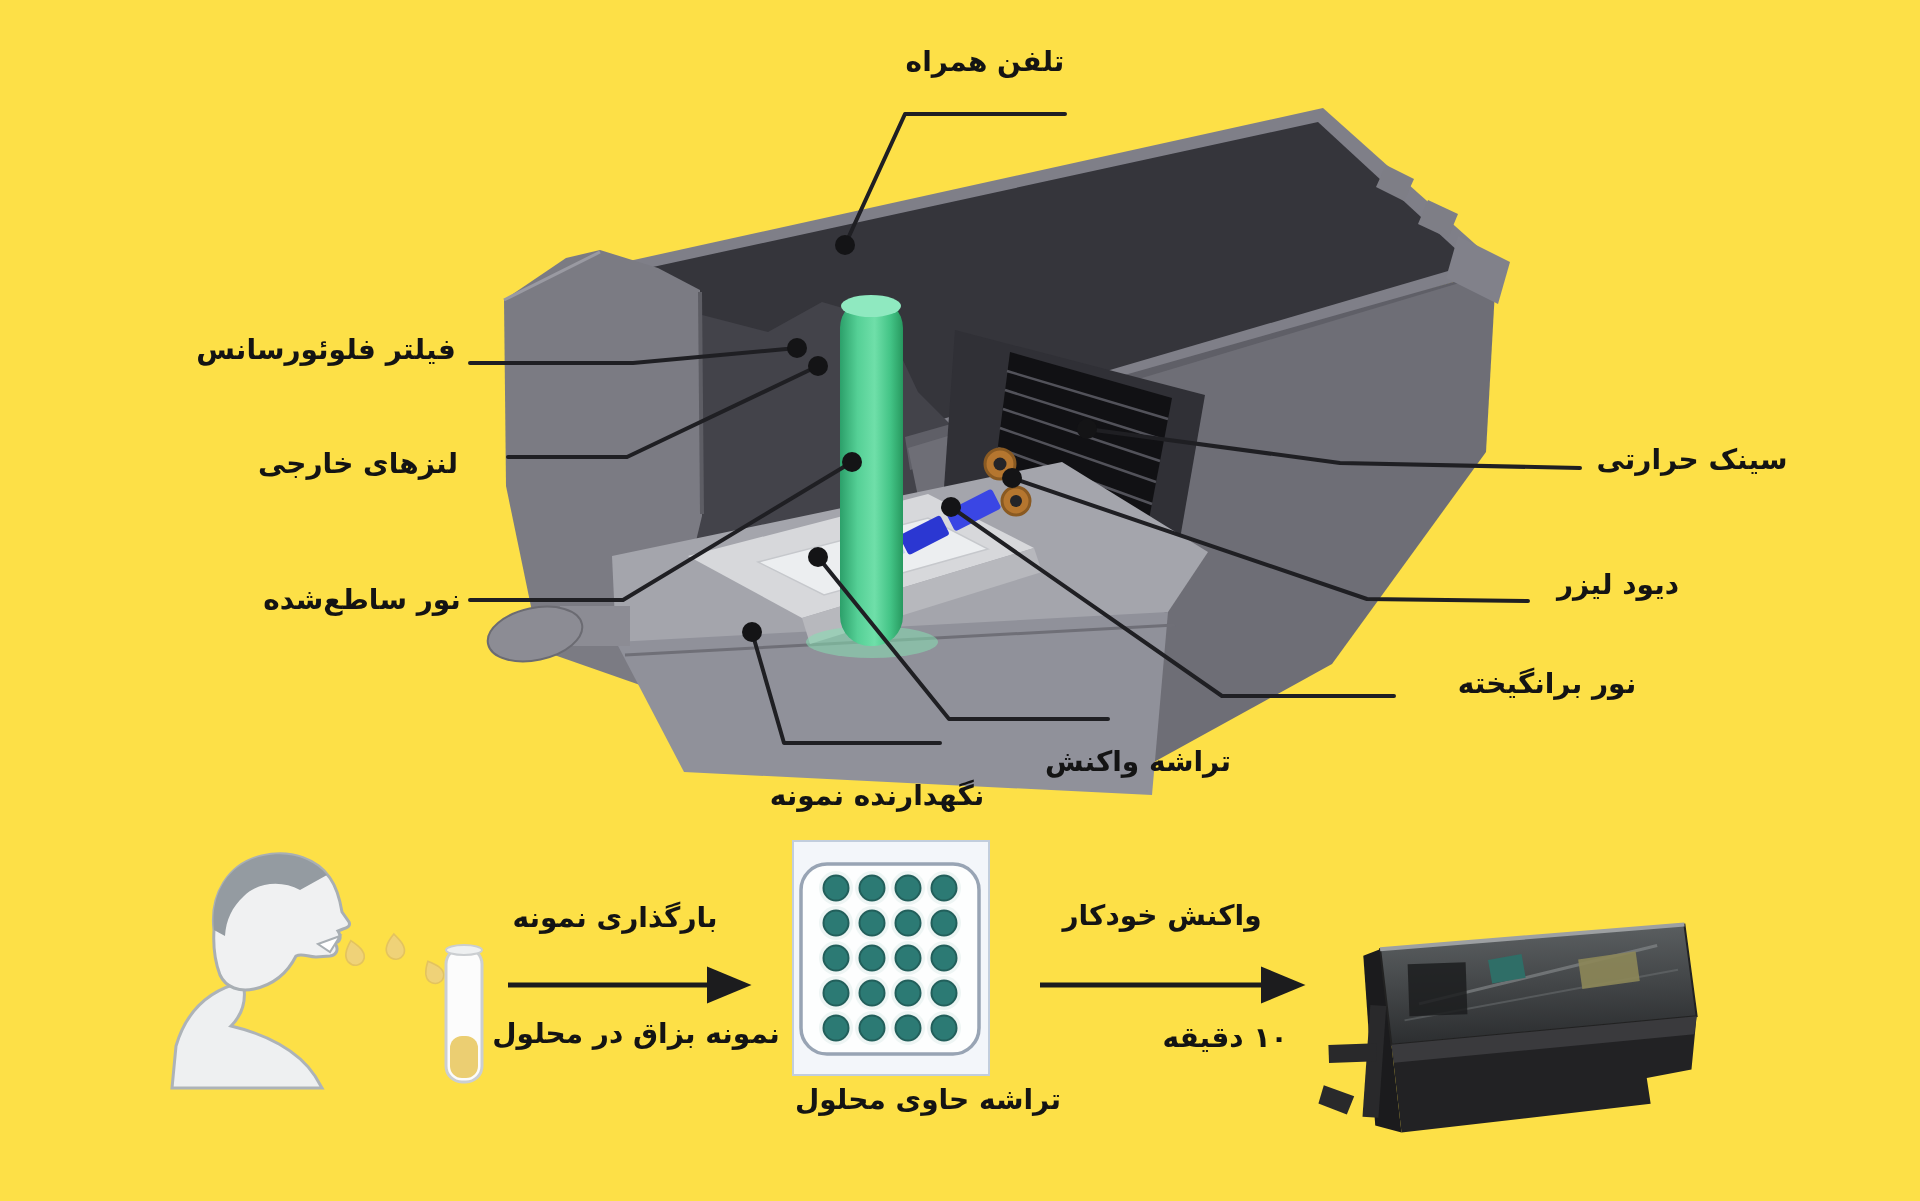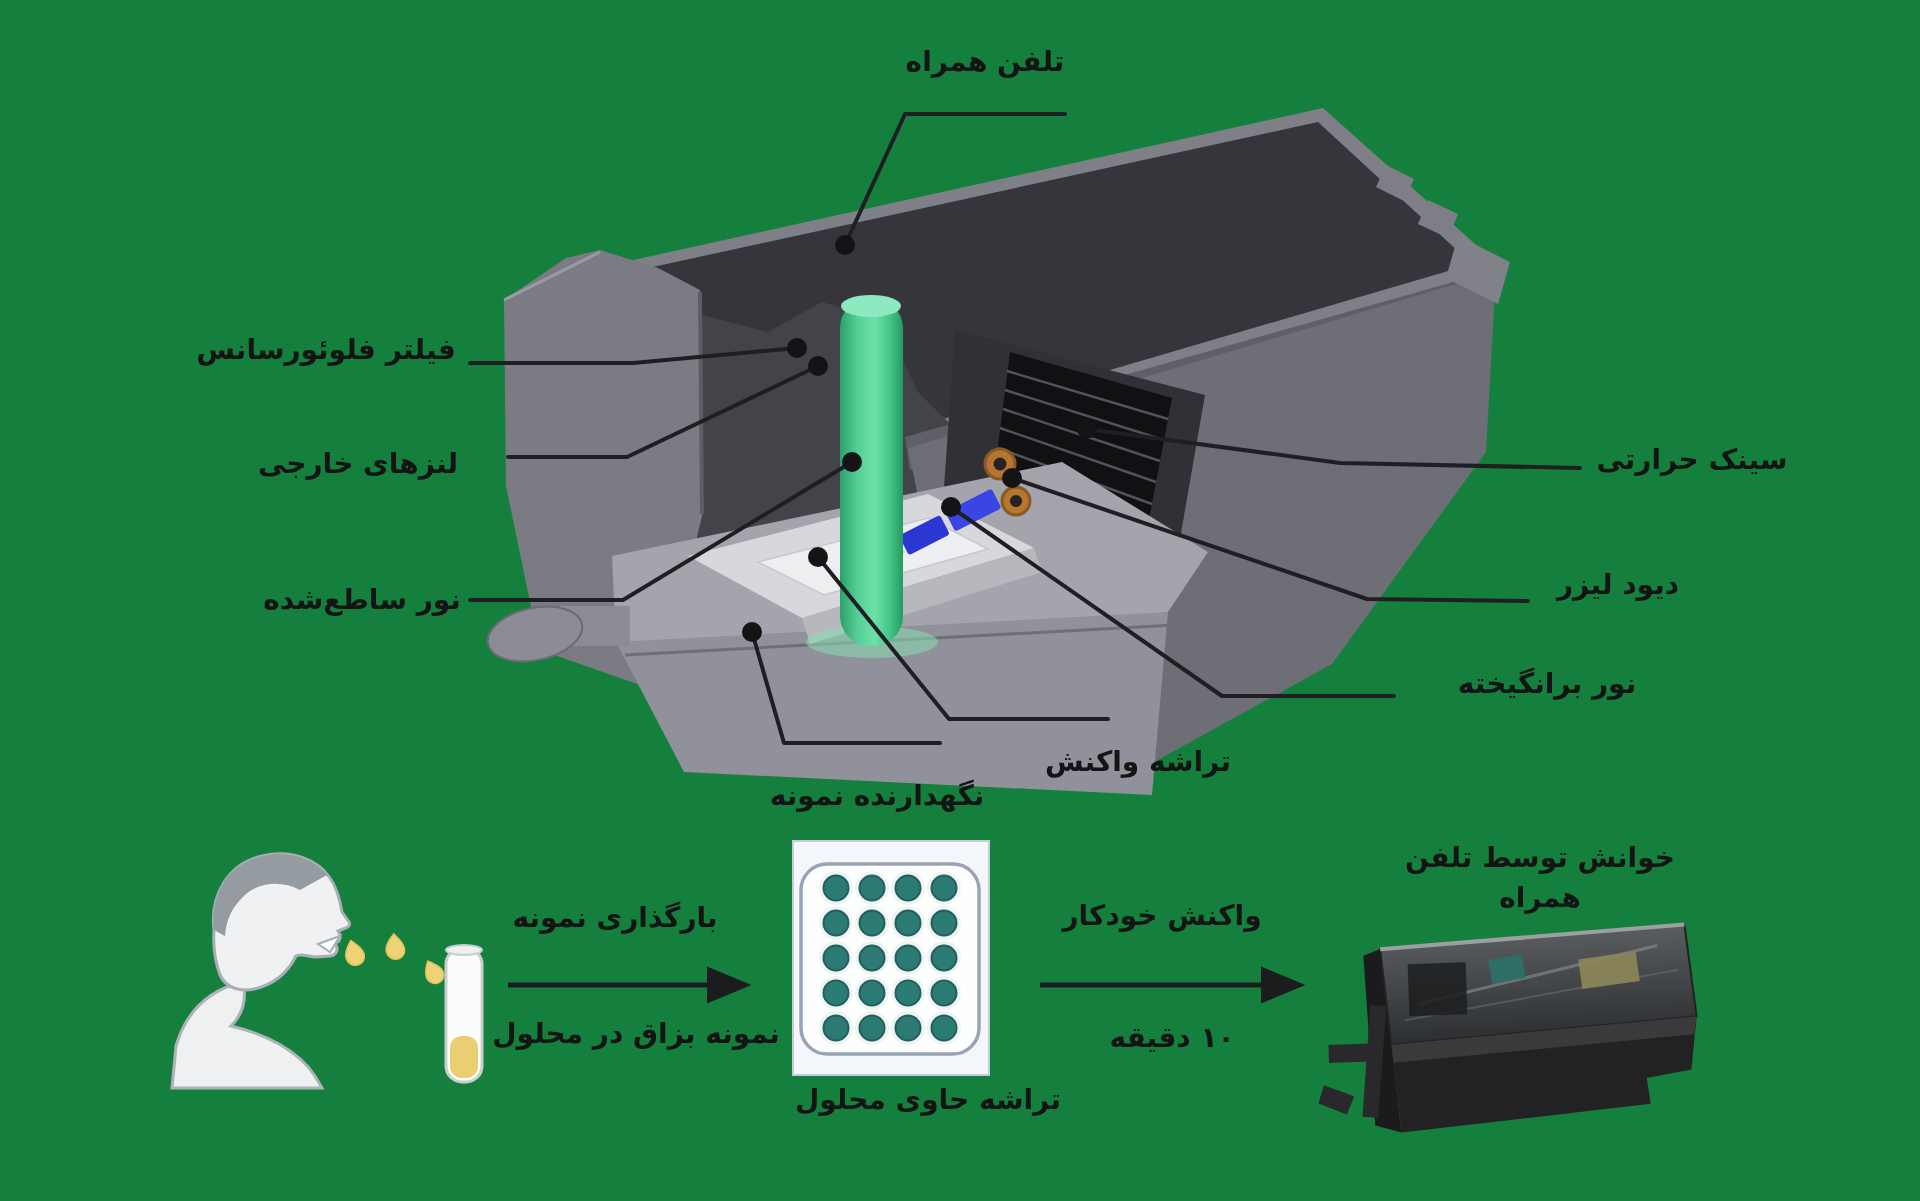--- a/index.html
+++ b/index.html
@@ -1,19 +1,19 @@
 <!DOCTYPE html>
 <html lang="fa"><head>
 <meta charset="utf-8">
 <style>
   html,body{margin:0;padding:0;background:#ffffff;}
   .stage{
     position:relative;
     width:1920px;height:1201px;
-    background:#15803d;
+    background:#fde047;
     overflow:hidden;
     font-family:"DejaVu Sans",sans-serif;
   }
   .scene{position:absolute;left:0;top:0;width:1920px;height:1201px;}
   .lbl{
     position:absolute;
     transform:translateX(-50%);
     direction:rtl;
     text-align:center;
     white-space:nowrap;
@@ -242,20 +242,16 @@
   <div class="lbl" style="left:615px;top:898px">بارگذاری نمونه</div>
   <div class="lbl" style="left:636px;top:1014px">
     <span class="line">نمونه بزاق در محلول</span>
   </div>
 
   <div class="lbl" style="left:928px;top:1080px">
     <span class="line">تراشه حاوی محلول</span>
   </div>
 
   <div class="lbl" style="left:1162px;top:896px">واکنش خودکار</div>
-  <div class="lbl" style="left:1172px;top:1018px">۱۰ دقیقه</div>
-
-  <div class="lbl" style="left:1540px;top:838px">
-    <span class="line">خوانش توسط تلفن</span>
-    <span class="line">همراه</span>
-  </div>
+  <div class="lbl" style="left:1225px;top:1018px">۱۰ دقیقه</div>
+
 
 </div>
 
 </body></html>

